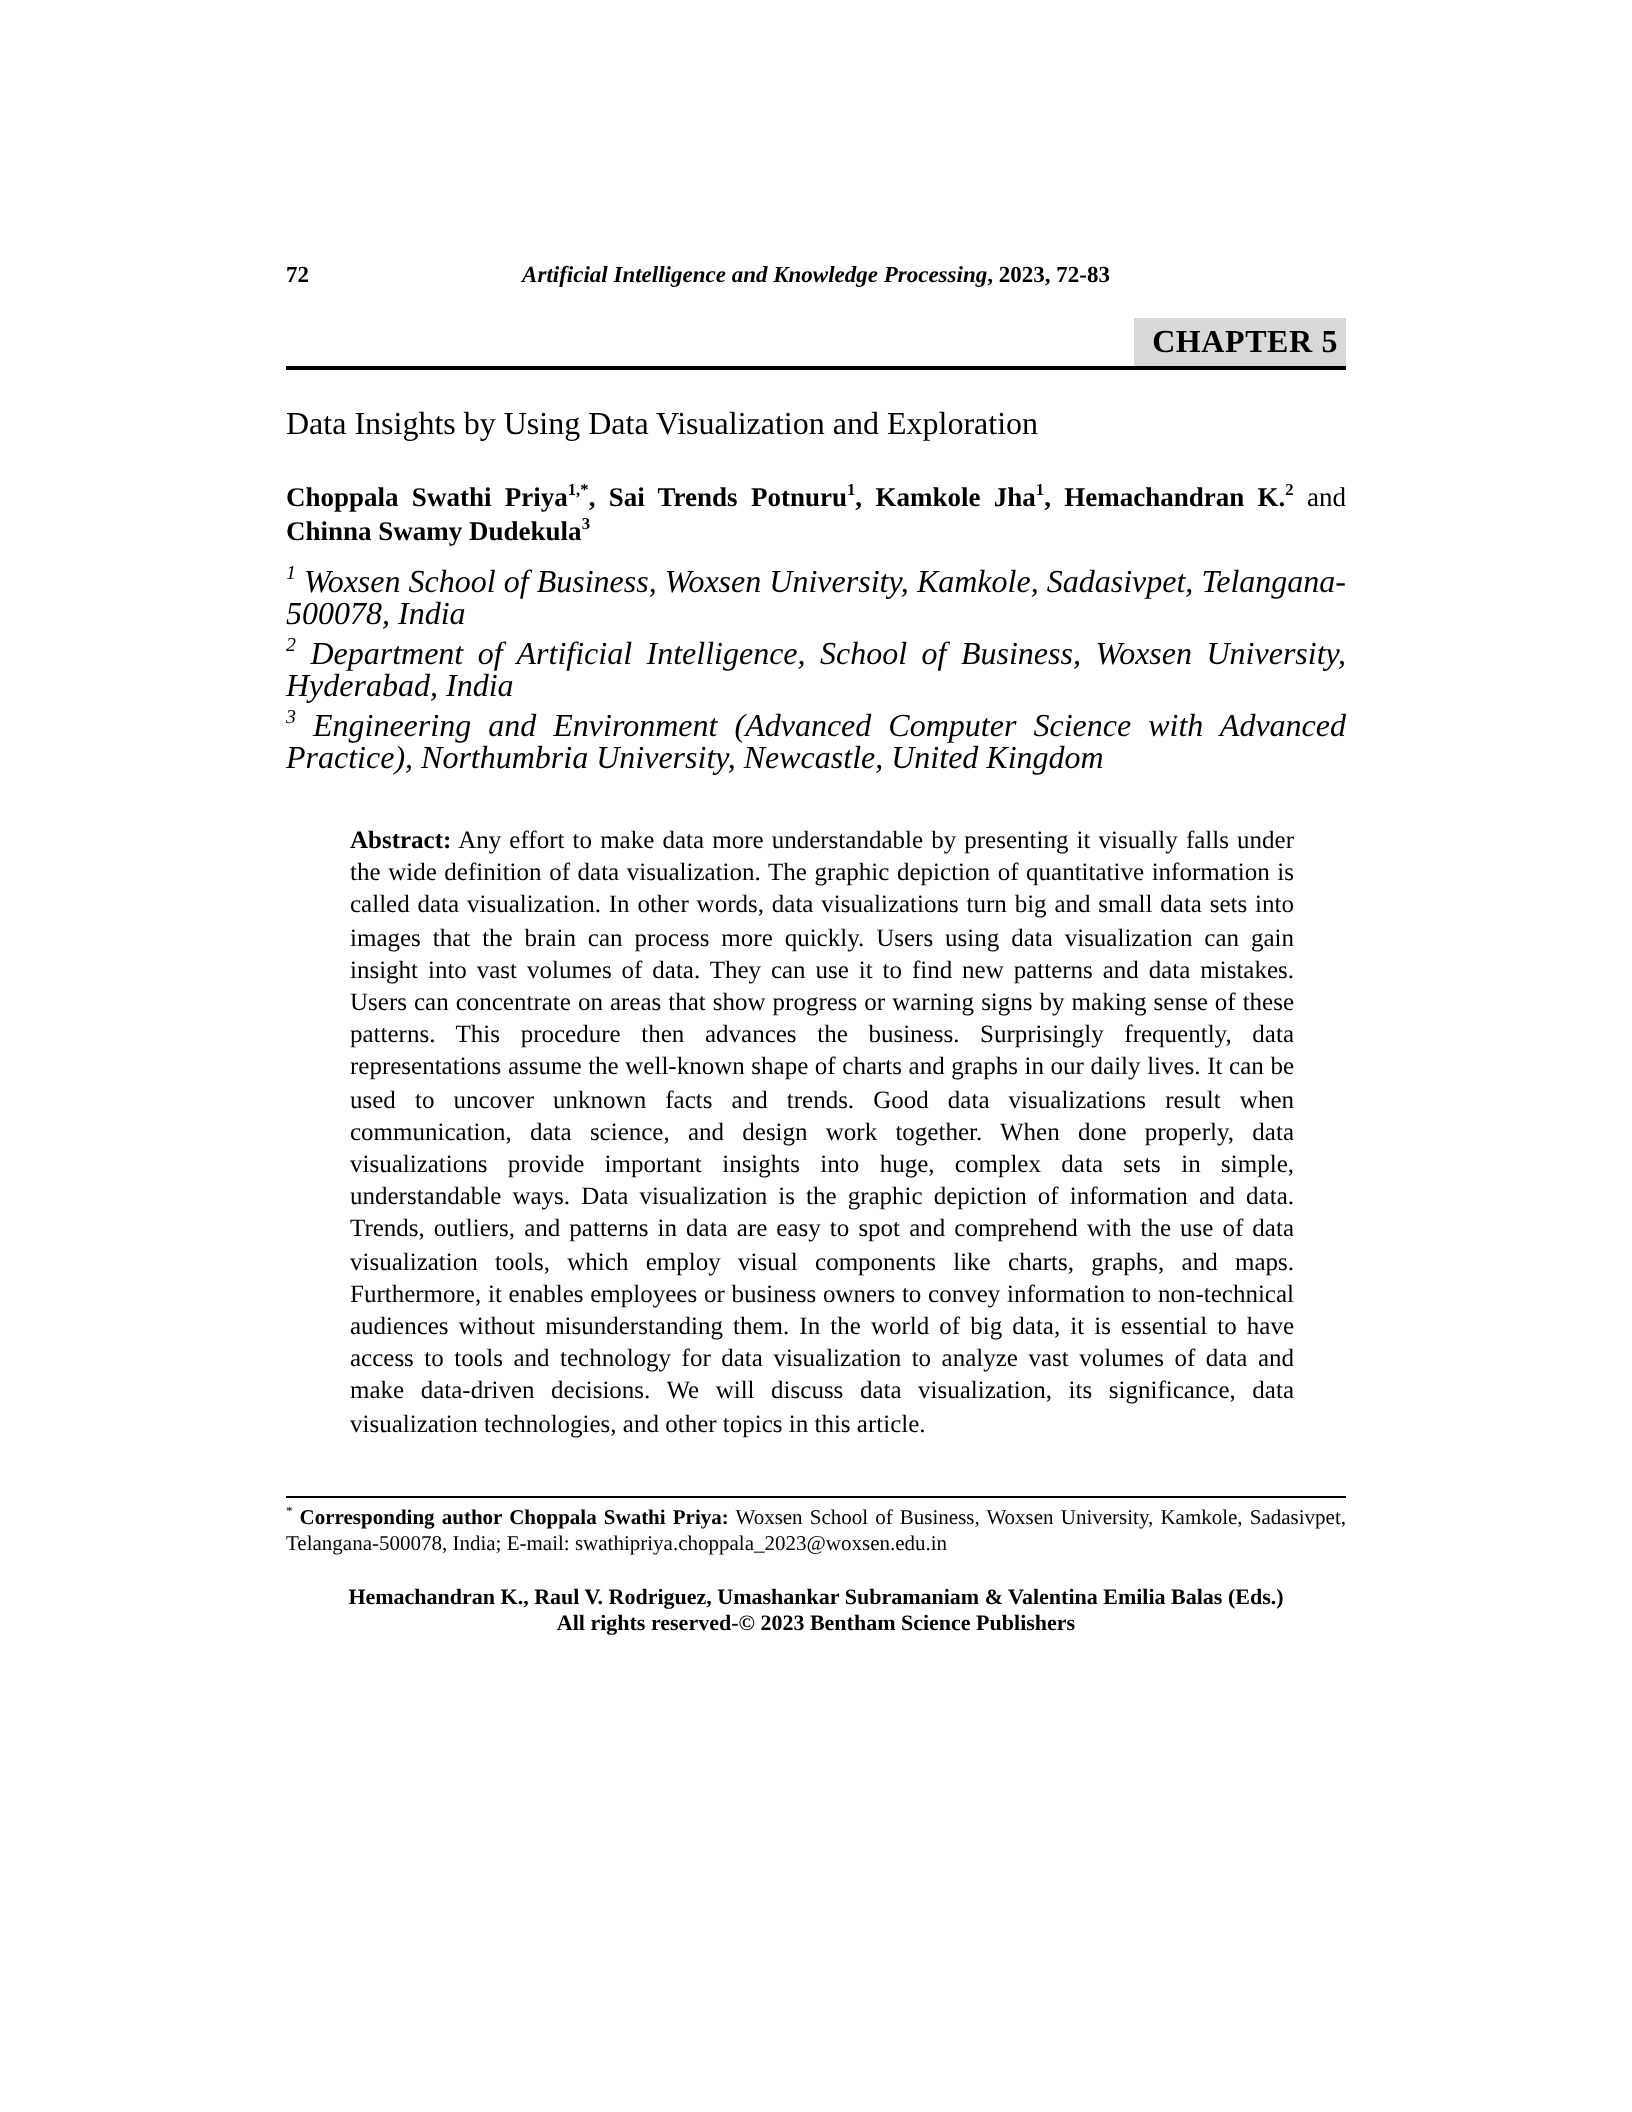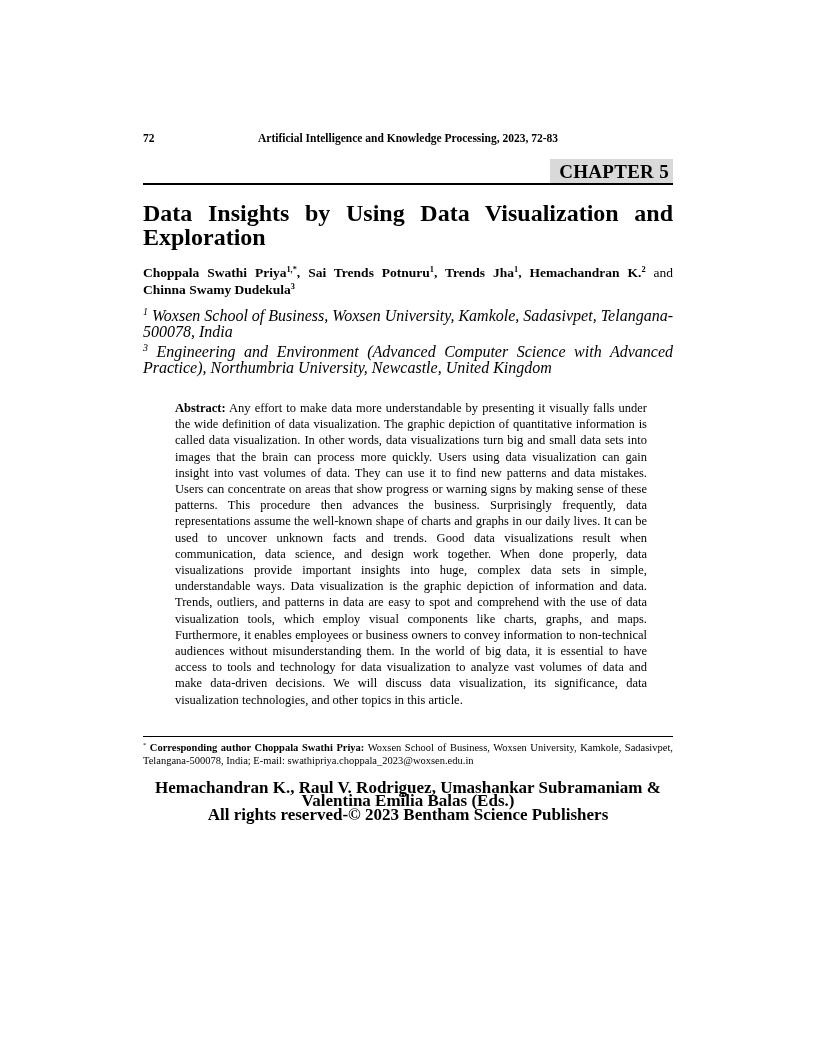--- a/index.html
+++ b/index.html
@@ -18,43 +18,43 @@
   
   .running-head {
     display: flex;
     align-items: baseline;
     font-size: 11.5px;
     font-weight: bold;
     line-height: 14px;
   }
   .rh-page { width: 70px; text-align: left; }
   .rh-center { flex: 1; text-align: center; }
-  .rh-journal { }
+  .rh-journal { font-style: italic; }
   .rh-spacer { width: 70px; }
   
   .chapter-row {
     margin-top: 14px;
     border-bottom: 2px solid #000;
     text-align: right;
     line-height: 0;
   }
   .chapter-label {
     display: inline-block;
     background: #d9d9d9;
-    font-size: 19px;
+    font-size: 16px;
     font-weight: bold;
     line-height: 23px;
     padding: 1px 4px 0 9px;
     letter-spacing: 0.3px;
   }
   
   .title {
     margin: 16px 0 0 0;
-    font-size: 24px;
-    font-weight: bold;
+    font-size: 16px;
+    font-weight: normal;
     line-height: 24px;
     text-align: justify;
   }
   .authors {
     margin: 15px 0 0 0;
     font-size: 13.5px;
     font-weight: bold;
     line-height: 17px;
     text-align: justify;
   }
@@ -97,21 +97,21 @@
     margin: 4px 0 0 0;
     font-size: 10.5px;
     line-height: 13.5px;
     text-align: justify;
   }
   .footnote .lead { font-weight: bold; }
   
   .imprint {
     margin-top: 13px;
     text-align: center;
-    font-size: 17px;
+    font-size: 11px;
     font-weight: bold;
     line-height: 13.5px;
   }
 </style>
 </head>
 <body>
 
 <div class="page">
 
   <div class="running-head">
@@ -119,24 +119,25 @@
     <span class="rh-center"><span class="rh-journal">Artificial Intelligence and Knowledge Processing</span><span class="rh-meta">, 2023, 72-83</span></span>
     <span class="rh-spacer"></span>
   </div>
 
   <div class="chapter-row">
     <span class="chapter-label">CHAPTER 5</span>
   </div>
 
   <h1 class="title">Data Insights by Using Data Visualization and Exploration</h1>
 
-  <p class="authors"><span><span>Choppala Swathi Priya</span><sup>1,*</sup></span><span><span>, Sai Trends Potnuru</span><sup>1</sup></span><span><span>, Trends Jha</span><sup>1</sup></span><span><span>, Hemachandran K.</span><sup>2</sup></span><span class="reg"> and </span><span><span>Chinna Swamy Dudekula</span><sup>3</sup></span></p>
+  <p class="authors"><span><span>Choppala Swathi Priya</span><sup>1,*</sup></span><span><span>, Sai Trends Potnuru</span><sup>1</sup></span><span><span>, Kamkole Jha</span><sup>1</sup></span><span><span>, Hemachandran K.</span><sup>2</sup></span><span class="reg"> and </span><span><span>Chinna Swamy Dudekula</span><sup>3</sup></span></p>
 
   <div class="affiliations">
     <p class="affiliation"><sup>1</sup><span> Woxsen School of Business, Woxsen University, Kamkole, Sadasivpet, Telangana-500078, India</span></p>
+    <p class="affiliation"><sup>2</sup><span> Department of Artificial Intelligence, School of Business, Woxsen University, Hyderabad, India</span></p>
     <p class="affiliation"><sup>3</sup><span> Engineering and Environment (Advanced Computer Science with Advanced Practice), Northumbria University, Newcastle, United Kingdom</span></p>
   </div>
 
   <p class="abstract"><span class="label">Abstract:</span> <span>Any effort to make data more understandable by presenting it visually falls under the wide definition of data visualization. The graphic depiction of quantitative information is called data visualization. In other words, data visualizations turn big and small data sets into images that the brain can process more quickly. Users using data visualization can gain insight into vast volumes of data. They can use it to find new patterns and data mistakes. Users can concentrate on areas that show progress or warning signs by making sense of these patterns. This procedure then advances the business. Surprisingly frequently, data representations assume the well-known shape of charts and graphs in our daily lives. It can be used to uncover unknown facts and trends. Good data visualizations result when communication, data science, and design work together. When done properly, data visualizations provide important insights into huge, complex data sets in simple, understandable ways. Data visualization is the graphic depiction of information and data. Trends, outliers, and patterns in data are easy to spot and comprehend with the use of data visualization tools, which employ visual components like charts, graphs, and maps. Furthermore, it enables employees or business owners to convey information to non-technical audiences without misunderstanding them. In the world of big data, it is essential to have access to tools and technology for data visualization to analyze vast volumes of data and make data-driven decisions. We will discuss data visualization, its significance, data visualization technologies, and other topics in this article.</span></p>
 
 
   <hr class="footnote-rule">
   <p class="footnote"><sup>*</sup><span class="lead"> Corresponding author Choppala Swathi Priya:</span><span> Woxsen School of Business, Woxsen University, Kamkole, Sadasivpet, Telangana-500078, India; E-mail: swathipriya.choppala_2023@woxsen.edu.in</span></p>
 
   <div class="imprint">

